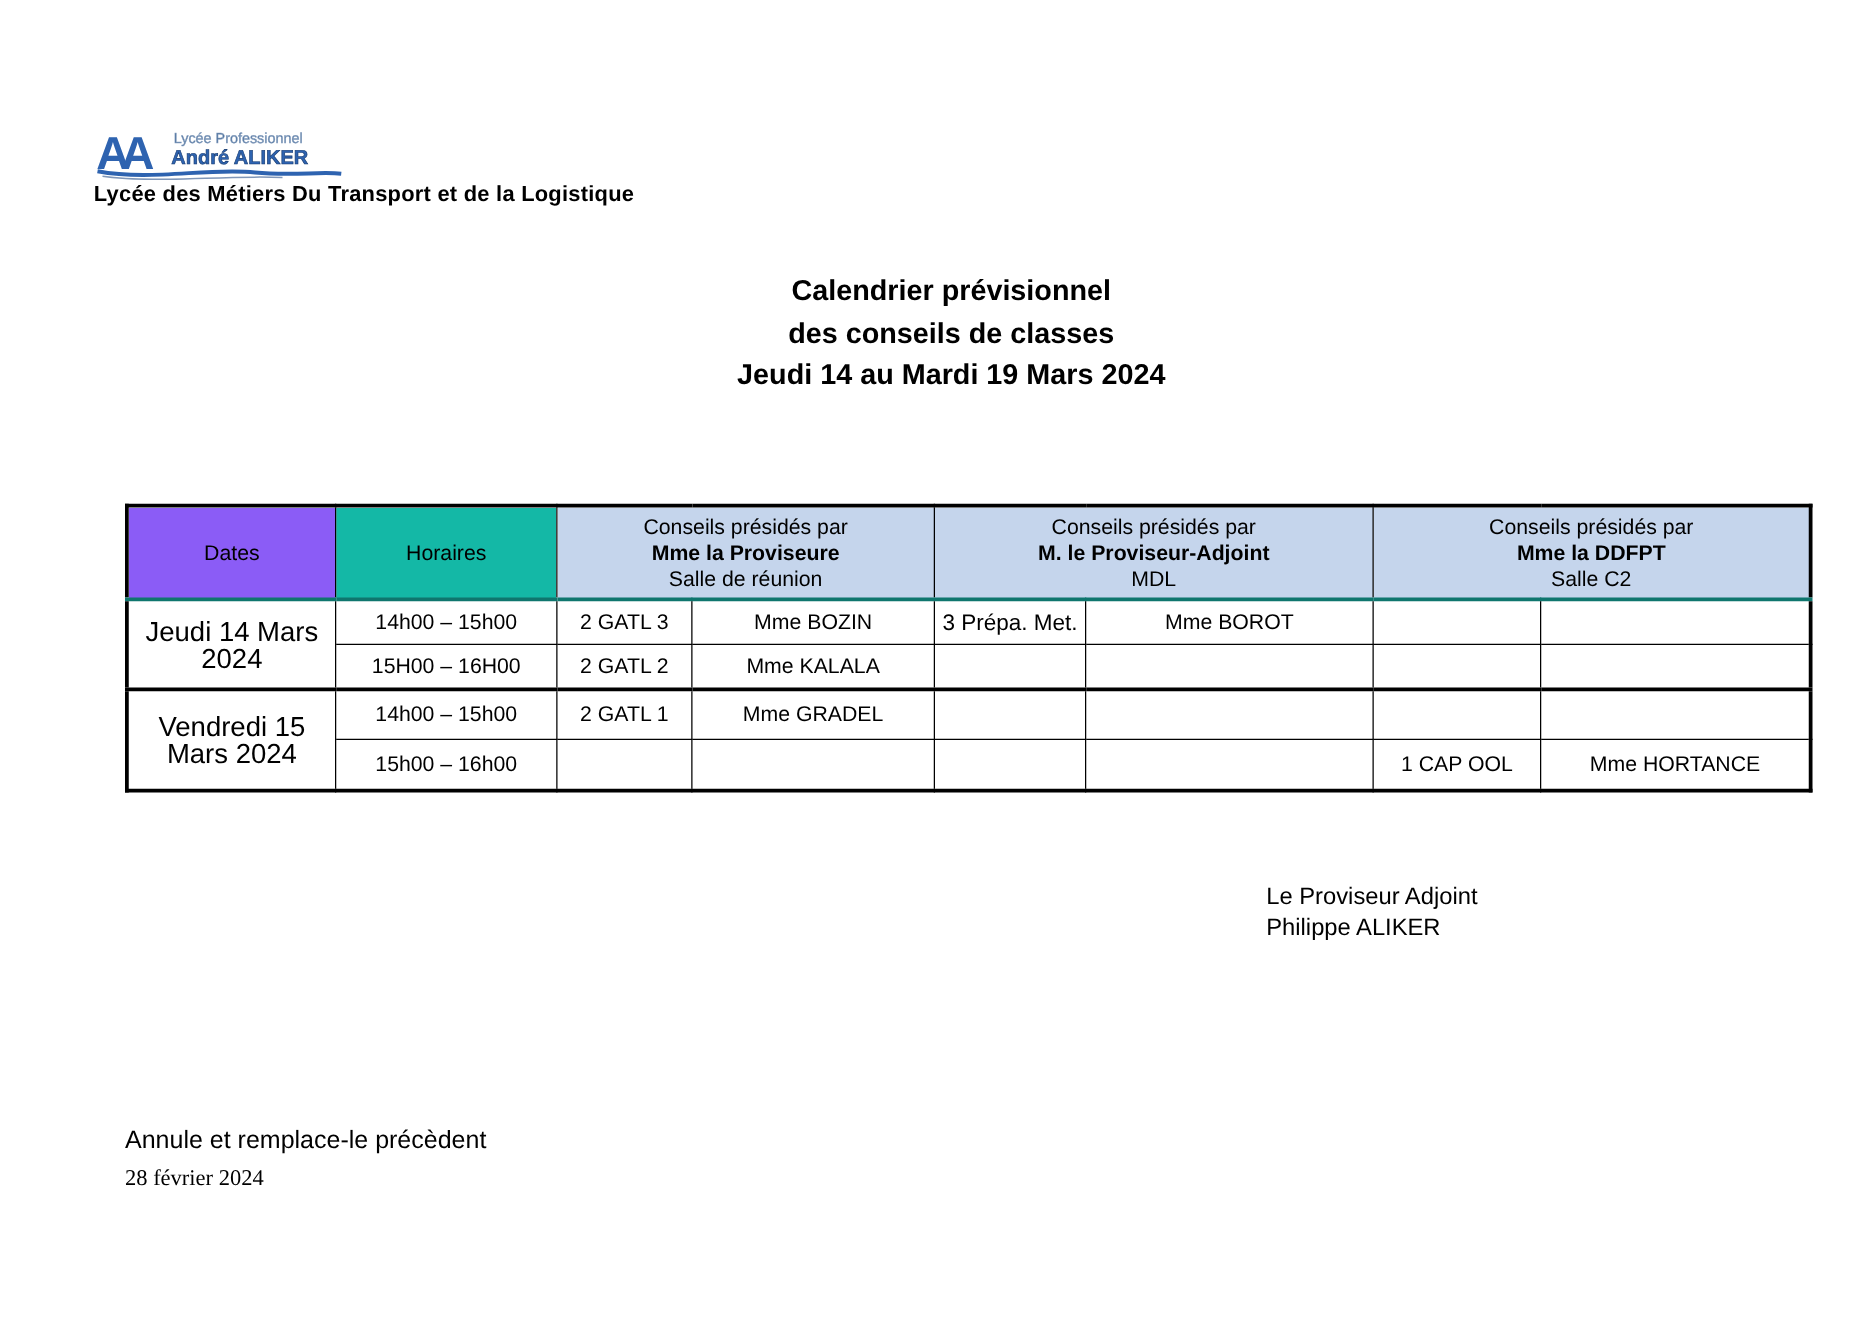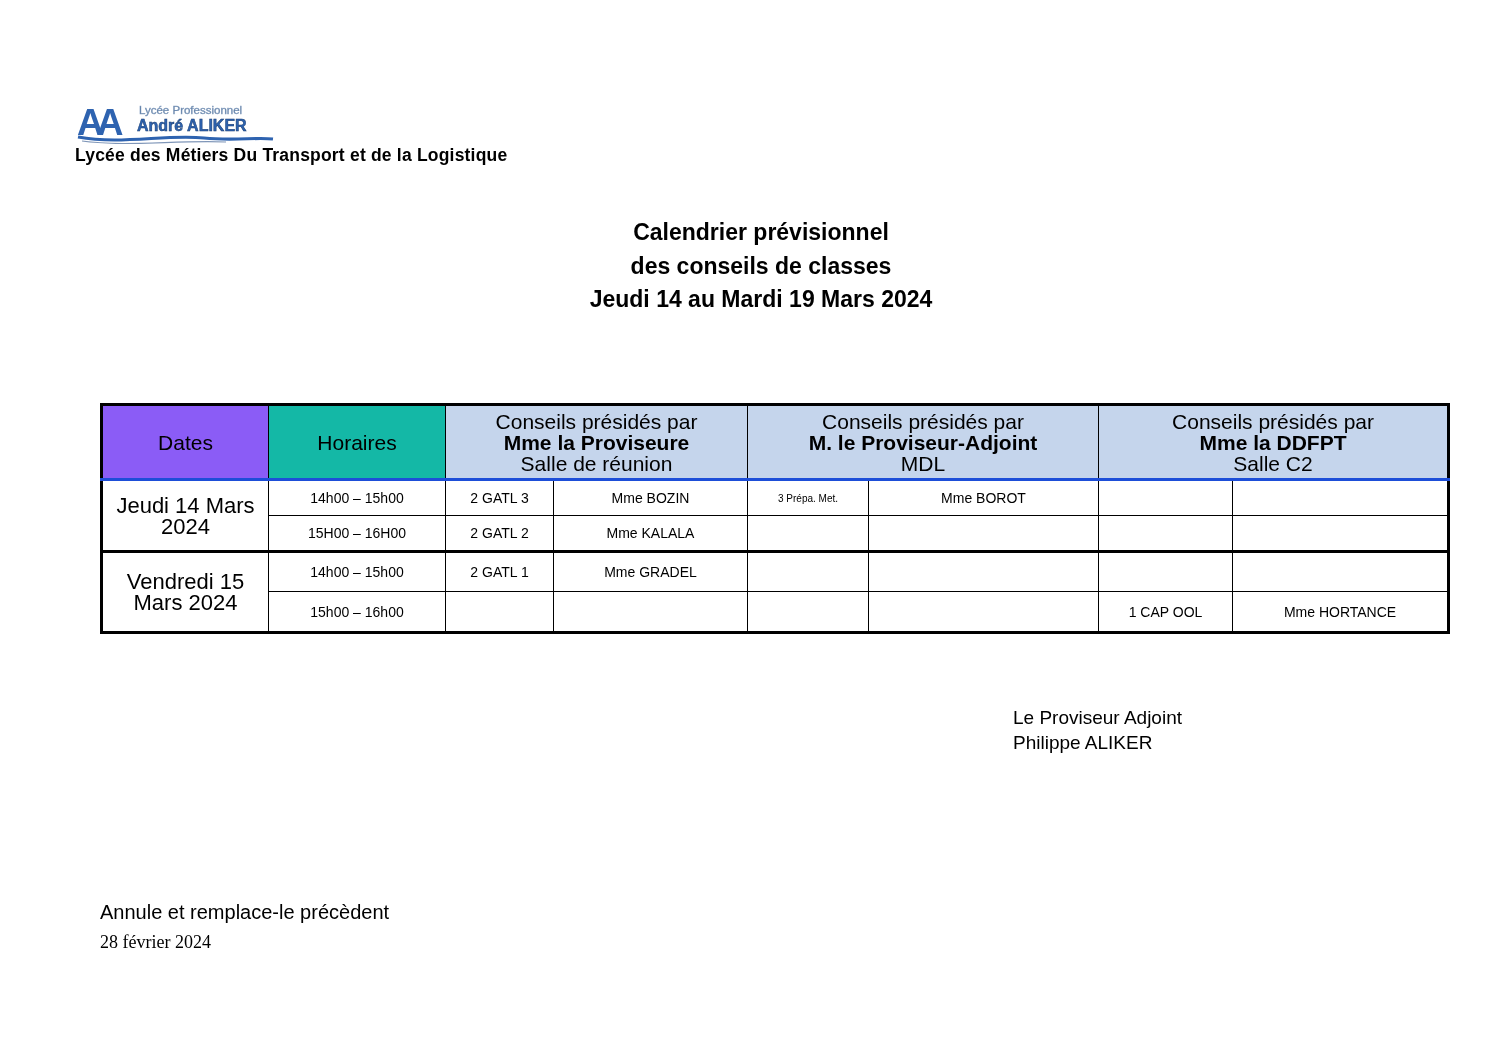--- a/index.html
+++ b/index.html
@@ -28,32 +28,32 @@
   .cal-table-wrap { position:absolute; left:100px; top:403px; }
   table.cal {
     border-collapse: collapse;
     table-layout: fixed;
     width: 1347px;
     border: 3px solid #000;
   }
   table.cal td { border:1px solid #000; text-align:center; vertical-align:middle; padding:0 2px; overflow:hidden; }
   table.cal thead td {
     background:#C5D5EC;
-    border-bottom:3px solid #1d4ed8;
-    font-size:21px; line-height:21px;
+    border-bottom:3px solid #0f766e;
+    font-size:17px; line-height:21px;
   }
   table.cal thead tr { height:75px; }
   tr.r1 { height:36px; }
   tr.r2 { height:36px; }
   tr.r3 { height:40px; }
   tr.r4 { height:41px; }
   tr.group-start td { border-top:3px solid #000; }
-  td.cell { font-size:14px; }
+  td.cell { font-size:17px; }
   td.date-cell { font-size:22px; line-height:21px; }
-  td.small-cell { font-size:10px; }
+  td.small-cell { font-size:18px; }
   .hdr-bold { font-weight:bold; }
   
   .footnote { position:absolute; left:99px; top:646px; font-weight:bold; font-size:18.5px; }
   .fn-ast { font-size:28px; font-weight:bold; vertical-align:-2px; line-height:18px; }
   
   .signature { position:absolute; left:1013px; top:706px; font-size:19px; line-height:24.5px; }
   
   .footer-note { position:absolute; left:100px; top:901px; font-size:20px; }
   .footer-date { position:absolute; left:100px; top:932px; font-family:"Liberation Serif", serif; font-size:18px; }
 </style>

